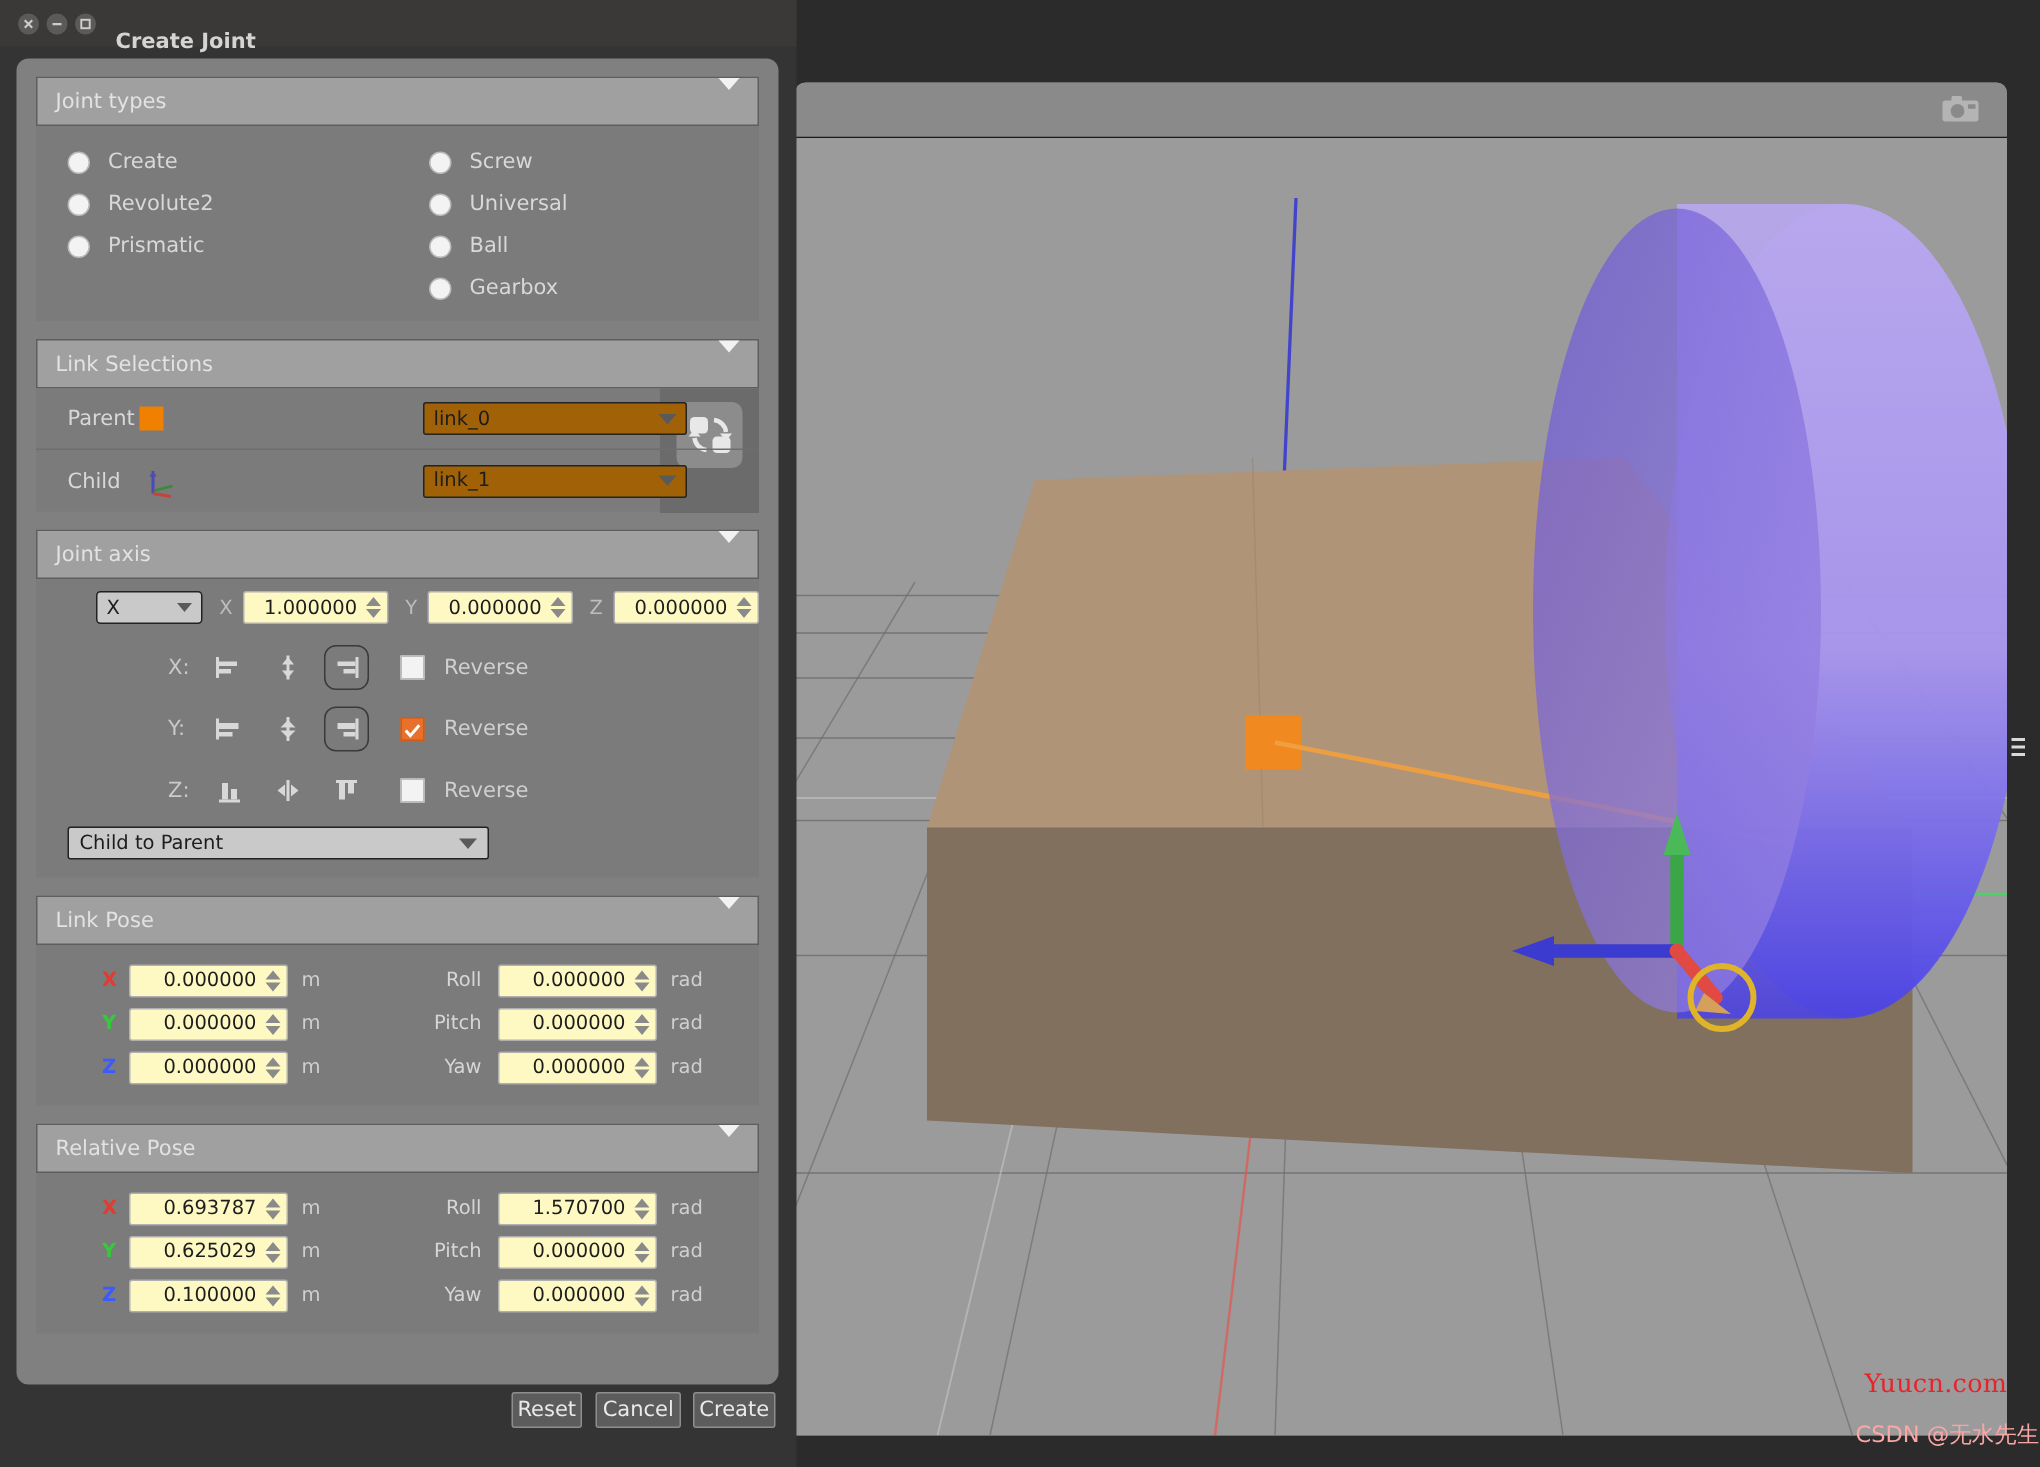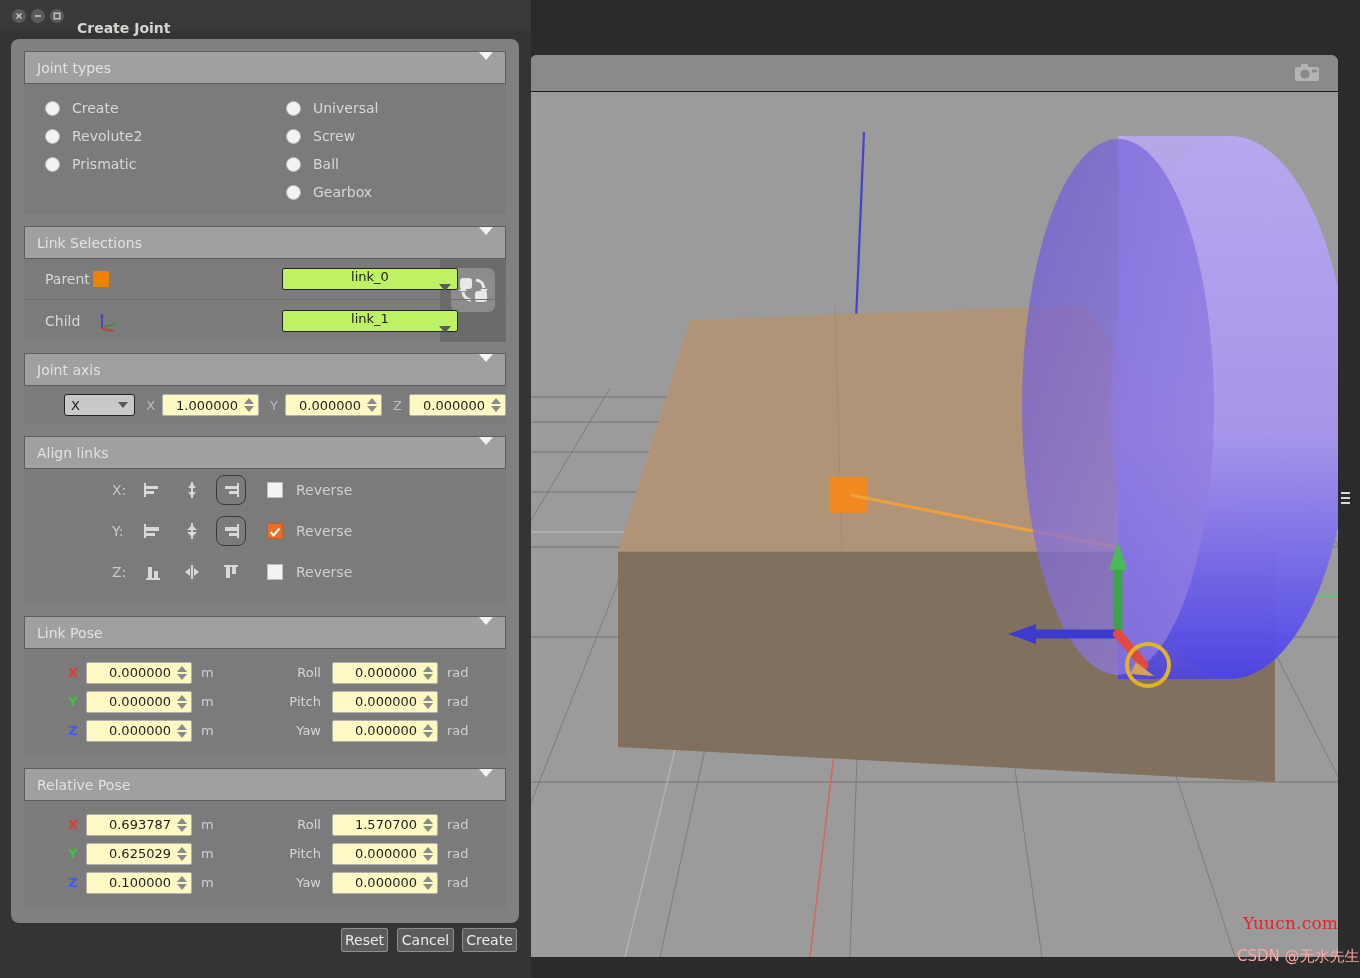--- a/index.html
+++ b/index.html
@@ -100,23 +100,23 @@
 
   
   .lnk-wrap { position:relative; }
   .lnk-row { display:flex; align-items:center; height:41px; padding-left:21px;
              border-bottom:1px solid #6e6e6e; position:relative; }
   .lnk-lbl { color:#d8d8d8; font-size:14px; width:48px; }
   .swatch { width:16px;height:16px;background:#f08000; }
   .mini-axis { width:30px;height:22px; }
   .combo {
     position:absolute; left:258px; width:176px; height:22px;
-    background:#bef264; border:1px solid #232323; border-radius:2px;
+    background:#a16207; border:1px solid #232323; border-radius:2px;
     display:flex; align-items:center; padding:0 6px;
-    color:#1d1d1d; font-size:13px;flex-direction:column;
+    color:#1d1d1d; font-size:13px;
   }
   .combo .cc { margin-left:auto; width:0;height:0;
     border-left:6px solid transparent;border-right:6px solid transparent;
     border-top:7px solid #5a5a5a; }
   .swapbtn {
     position:absolute; right:11px; top:9px; width:44px; height:44px;
     background:#8c8c8c; border-radius:7px;
   }
   .swap-strip { position:absolute; right:0; top:0; width:66px; height:83px;
                 background:#6b6b6b; }
@@ -321,25 +321,25 @@
               <span class="radio-lbl">Revolute2</span>
             </div>
             <div class="radio-row">
               <span class="radio"></span>
               <span class="radio-lbl">Prismatic</span>
             </div>
           </div>
           <div class="radio-col">
             <div class="radio-row">
               <span class="radio"></span>
-              <span class="radio-lbl">Universal</span>
+              <span class="radio-lbl">Screw</span>
             </div>
             <div class="radio-row">
               <span class="radio"></span>
-              <span class="radio-lbl">Screw</span>
+              <span class="radio-lbl">Universal</span>
             </div>
             <div class="radio-row">
               <span class="radio"></span>
               <span class="radio-lbl">Ball</span>
             </div>
             <div class="radio-row">
               <span class="radio"></span>
               <span class="radio-lbl">Gearbox</span>
             </div>
           </div>
@@ -411,24 +411,20 @@
           </span>
           <span class="ax-lbl">Z</span>
           <span class="spin">
             <span>0.000000</span>
             <i class="ar up"></i>
             <i class="ar dn"></i>
           </span>
         </div>
       </div>
 
-      <div class="sect-head">
-        <span>Align links</span>
-        <span class="caret"><span class="tri-down"></span></span>
-      </div>
       <div class="sect-body" style="padding-bottom:12px">
 
         <div class="al-row">
           <span class="al-lbl">X:</span>
           <span class="al-btn">
             <svg width="20" height="18" viewBox="0 0 20 18">
                 <path d="M2 2 V16" stroke="#d8d8d8" stroke-width="2"></path>
                 <rect x="3" y="5" width="12" height="3" fill="#d8d8d8"></rect>
                 <rect x="3" y="10" width="8" height="3" fill="#d8d8d8"></rect>
               </svg>
@@ -502,20 +498,24 @@
             <svg width="20" height="18" viewBox="0 0 20 18">
                 <path d="M3 3 H17" stroke="#d8d8d8" stroke-width="2"></path>
                 <rect x="5" y="4" width="4" height="11" fill="#d8d8d8"></rect>
                 <rect x="11" y="4" width="4" height="7" fill="#d8d8d8"></rect>
               </svg>
           </span>
           <span class="chk"></span>
           <span class="chk-lbl">Reverse</span>
         </div>
 
+        <div class="wide-combo">
+          <span>Child to Parent</span>
+          <span class="cc"></span>
+        </div>
       </div>
 
       <div class="sect-head">
         <span>Link Pose</span>
         <span class="caret"><span class="tri-down"></span></span>
       </div>
       <div class="sect-body" style="padding:9px 0 11px 0">
         <div class="pose-row">
           <span class="pose-ax ax-x">X</span>
           <span class="spin">

